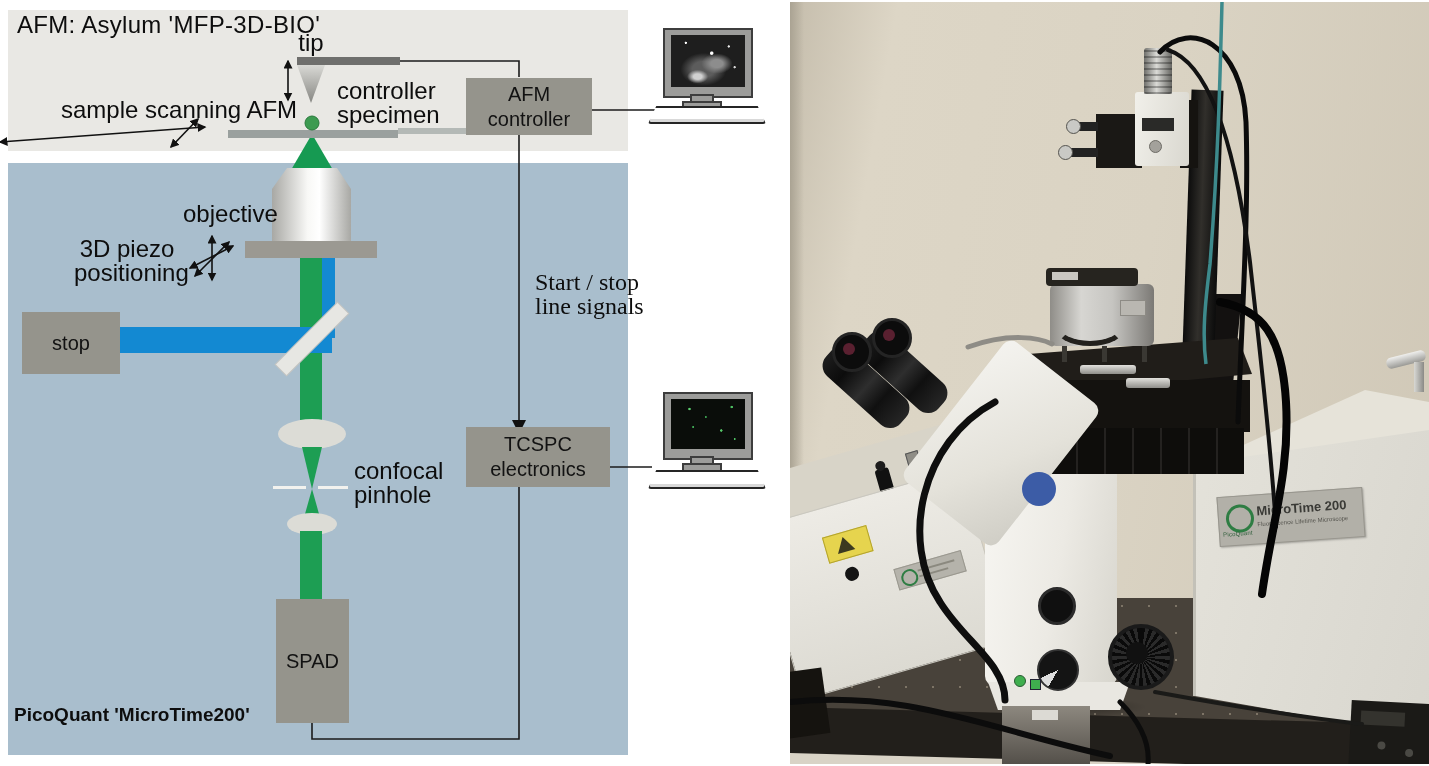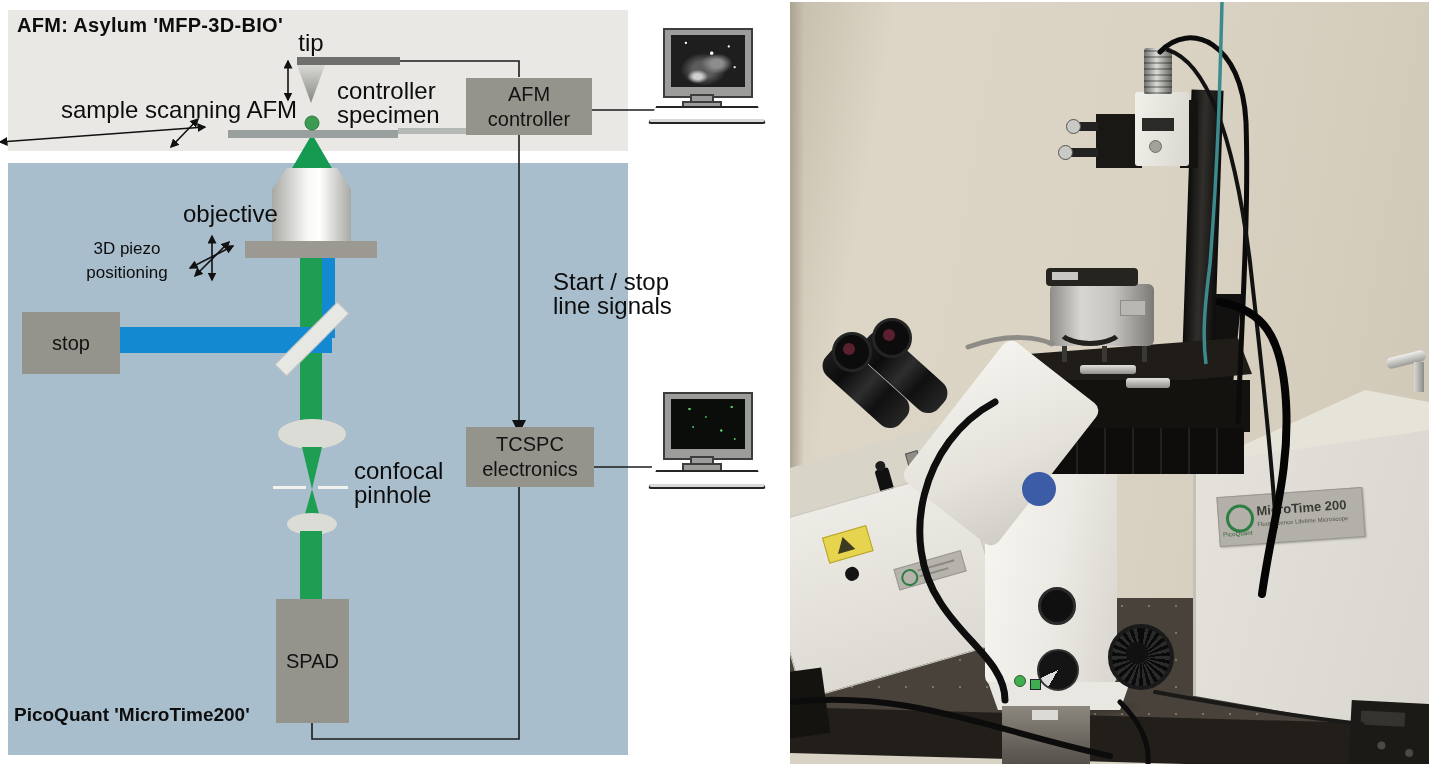--- a/index.html
+++ b/index.html
@@ -5,21 +5,21 @@
   html,body{margin:0;padding:0;background:#ffffff;}
   #canvas{position:relative;width:1429px;height:766px;background:#ffffff;overflow:hidden;
           font-family:"Liberation Sans", sans-serif;color:#0e0e0e;}
   .abs{position:absolute;}
   
   #diagram{position:absolute;left:0;top:0;width:790px;height:766px;}
   .panel-afm{left:8px;top:10px;width:620px;height:141px;background:#e9e8e4;}
   .panel-confocal{left:8px;top:163px;width:620px;height:592px;background:#a9becd;}
   #diagram svg{position:absolute;left:0;top:0;z-index:2;}
   .dlabel{position:absolute;z-index:3;font-size:24px;line-height:24px;color:#0d0d0d;white-space:nowrap;}
-  .dtitle{font-weight:bold;font-size:20px;letter-spacing:.3px;}
+  .dtitle{font-weight:normal;font-size:24px;letter-spacing:.3px;}
   .gbox{position:absolute;z-index:3;background:#95948c;color:#121212;display:flex;flex-direction:column;
         align-items:center;justify-content:center;font-size:20px;line-height:25px;text-align:center;}
   .footer{font-weight:bold;font-size:19px;line-height:25px;}
   
   .mon-frame{position:absolute;z-index:3;background:#9c9c9a;border:2px solid #3d3d3d;}
   .mon-screen{position:absolute;left:6px;top:5px;right:6px;bottom:9px;}
   .scr-afm{background:
      radial-gradient(circle 2px at 20% 15%, #ffffff 0 40%, transparent 75%),
      radial-gradient(circle 2px at 78% 22%, #e8e8e8 0 40%, transparent 75%),
      radial-gradient(circle 3px at 55% 35%, #ffffff 0 40%, transparent 75%),
@@ -205,32 +205,32 @@
     <div class="dlabel" style="left:61px;top:98px;">sample scanning AFM</div>
     <div class="dlabel" style="left:337px;top:79px;">
       <span style="display:block;">controller</span>
       <span style="display:block;">specimen</span>
     </div>
     <div class="gbox" style="left:466px;top:78px;width:126px;height:57px;">
       <span>AFM</span>
       <span>controller</span>
     </div>
     <div class="dlabel" style="left:183px;top:202px;">objective</div>
-    <div class="dlabel" style="left:74px;top:237px;width:106px;text-align:center;font-size:17px;">
+    <div class="dlabel" style="left:74px;top:237px;width:106px;text-align:center;font-size:24px;">
       <span style="display:block;">3D piezo</span>
       <span style="display:block;">positioning</span>
     </div>
     <div class="gbox" style="left:22px;top:312px;width:98px;height:62px;">
       <span>stop</span>
     </div>
-    <div class="dlabel" style="left:553px;top:270px;">
+    <div class="dlabel" style="left:535px;top:270px;font-family:Liberation Serif, serif;">
       <span style="display:block;">Start / stop</span>
       <span style="display:block;text-align:center;">line signals</span>
     </div>
-    <div class="gbox" style="left:466px;top:427px;width:128px;height:60px;">
+    <div class="gbox" style="left:466px;top:427px;width:144px;height:60px;">
       <span>TCSPC</span>
       <span>electronics</span>
     </div>
     <div class="dlabel" style="left:354px;top:459px;">
       <span style="display:block;">confocal</span>
       <span style="display:block;">pinhole</span>
     </div>
     <div class="gbox" style="left:276px;top:599px;width:73px;height:124px;">
       <span>SPAD</span>
     </div>

